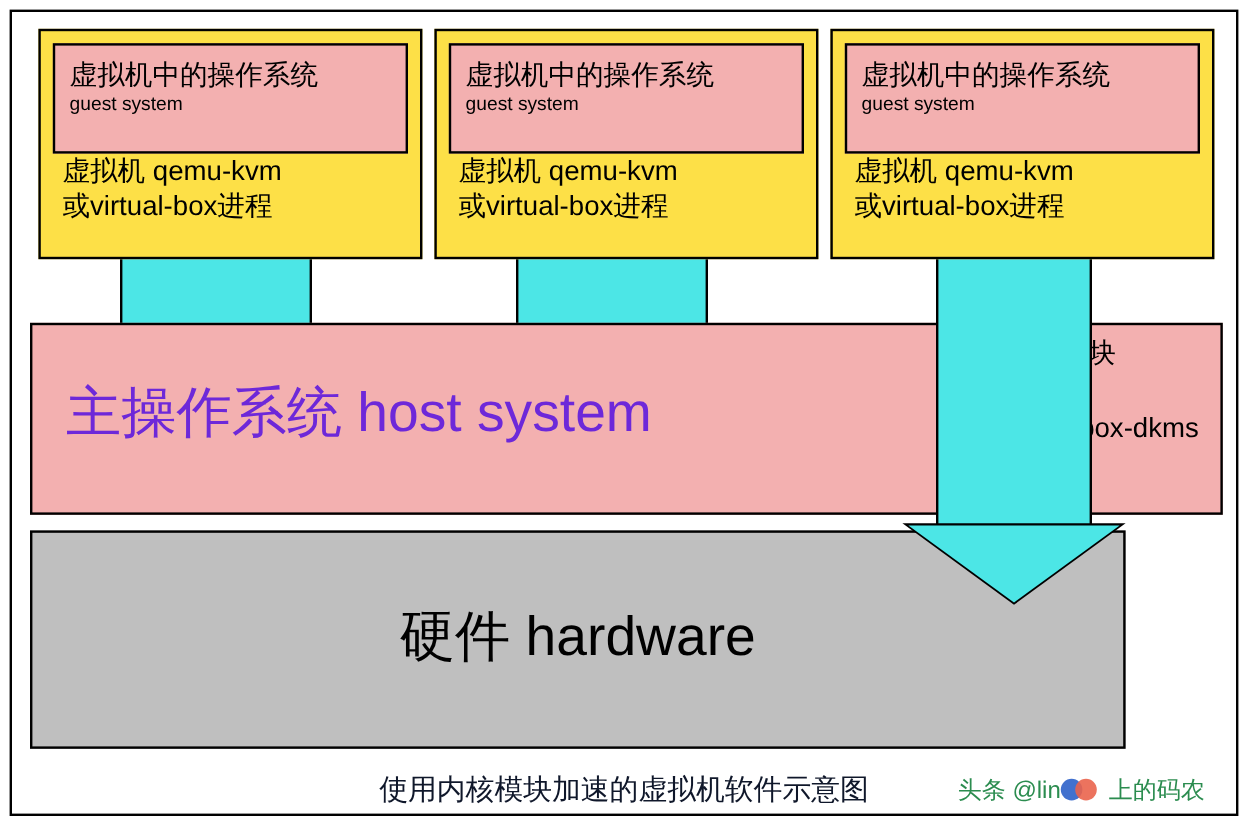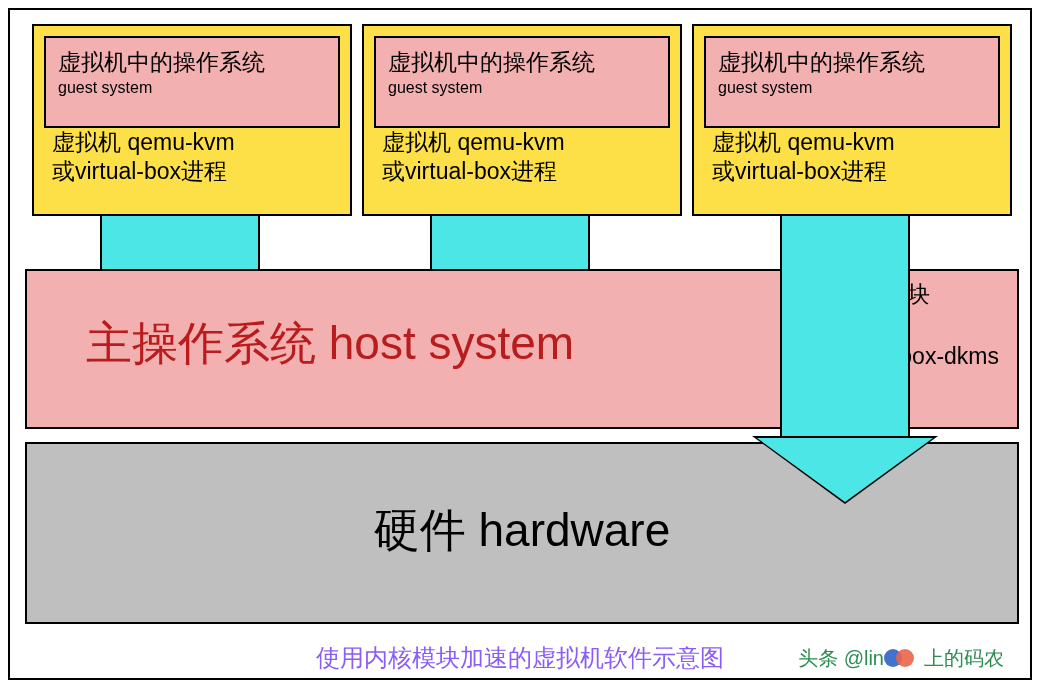--- a/index.html
+++ b/index.html
@@ -93,55 +93,54 @@
     width: 994px;
     height: 160px;
     background: #f3b0b0;
     border: 2px solid #000;
   }
   .host-text {
     position: absolute;
     left: 28px;
     top: 42px;
     font-size: 46px;
-    color:#b91c1c;
-    margin-left:31px;
+    color:#6d28d9;
   }
   .kmod {
     position: absolute;
     right: 18px;
     top: 8px;
     text-align: left;
   }
   .kmod div { font-size: 23px; line-height: 1.35; color:#000; }
   
   .hw {
     position: absolute;
     left: 15px;
     top: 432px;
-    width: 994px;
+    width: 913px;
     height: 182px;
     background: #bfbfbf;
     border: 2px solid #000;
   }
   .hw-text {
     width: 100%;
     text-align: center;
     margin-top: 56px;
     font-size: 46px;
     color:#000;
   }
   
   .caption {
     position: absolute;
     left: 0; right: 0;
     bottom: 4px;
     text-align: center;
     font-size: 24px;
-    color:#8b5cf6;
+    color:#0f172a;
   }
   .watermark {
     position: absolute;
     right: 26px;
     bottom: 6px;
     font-size: 20px;
     color:#15803d;
     opacity: .9;
   }
   .logo {

